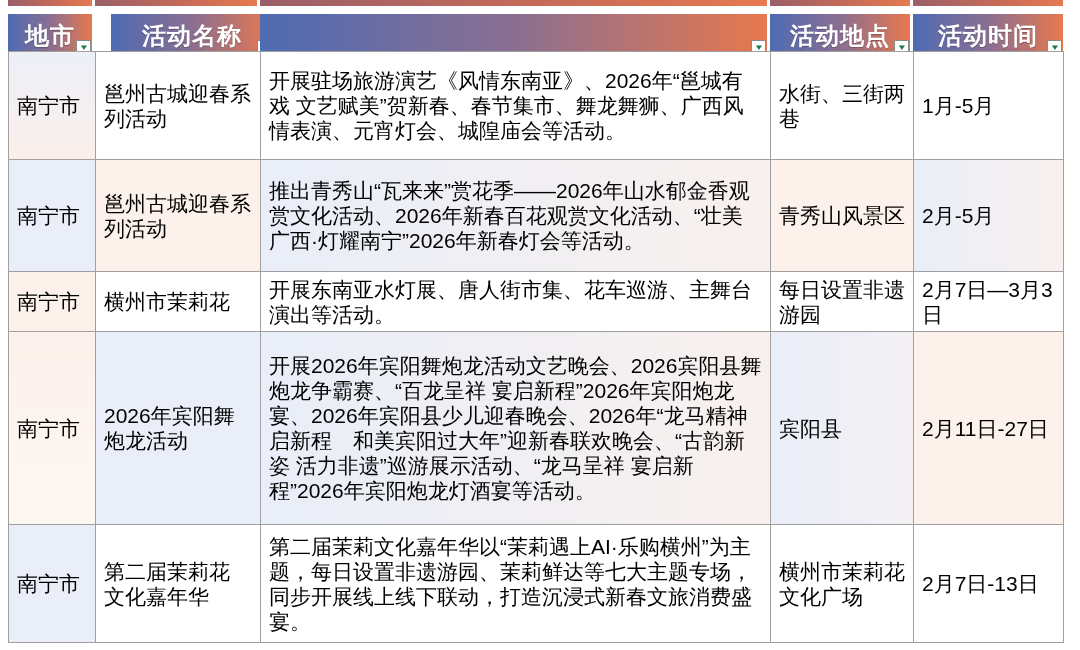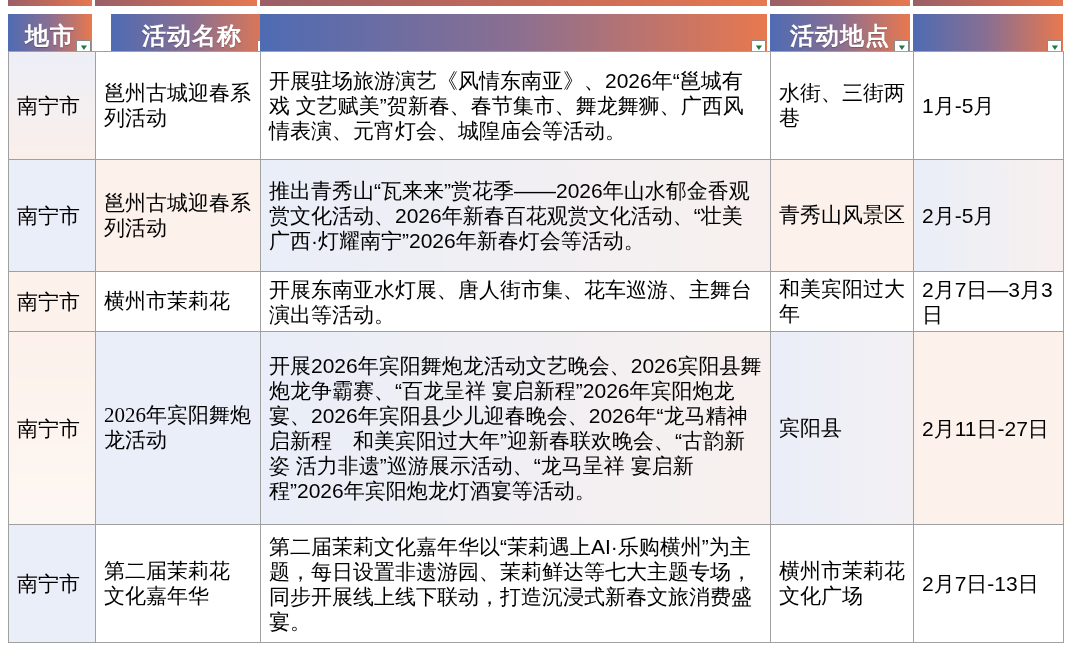--- a/index.html
+++ b/index.html
@@ -25,21 +25,21 @@
             text-shadow:0 1px 1px rgba(0,0,0,0.25); white-space:nowrap; }
   .filter { position:absolute; right:1px; bottom:3px; width:15px; height:15px;
             background:#ffffff; border:1px solid #8a8a8a; border-radius:1px;
             display:flex; align-items:center; justify-content:center; cursor:pointer; padding:0; }
   .tri { color:#1c7c45; font-size:8px; line-height:8px; transform:scaleX(1.3); }
 
   
   table.body { position:absolute; top:51px; left:8px; border-collapse:collapse; table-layout:fixed; }
   td { border:1px solid #a0a0a0; font-size:21px; line-height:25px; color:#000;
        vertical-align:middle; padding:4px 8px; overflow:hidden; }
-  td.pre { white-space:pre-line;font-family:Liberation Serif, serif; }
+  td.pre { white-space:pre-line; }
   tr.r0 { height:108px; } tr.r1 { height:112px; } tr.r2 { height:60px; }
   tr.r3 { height:193px; } tr.r4 { height:118px; }
 
   
   .bg-white { background:#ffffff; }
   .bg-lav   { background:#eaeef8; }
   .bg-pink  { background:#fcf1eb; }
   .bg-lavpink-v { background:linear-gradient(180deg,#edeff7 0%,#faefea 100%); }
   .bg-lavpink-h { background:linear-gradient(90deg,#e9eef8 0%,#f8f0ee 100%); }
   .bg-pinksoft  { background:linear-gradient(180deg,#fcf1eb 0%,#fdf7f3 100%); }
@@ -76,20 +76,21 @@
           <span class="tri">▼</span>
         </button>
     </div>
     <div class="hcell h3">
       <span class="hlabel">活动地点</span>
       <button class="filter">
           <span class="tri">▼</span>
         </button>
     </div>
     <div class="hcell h4">
+      <span class="hlabel">活动时间</span>
       <button class="filter">
           <span class="tri">▼</span>
         </button>
     </div>
   </div>
 
   <table class="body">
     <colgroup>
       <col style="width:87px">
         <col style="width:165px">
@@ -109,21 +110,21 @@
       <td class="bg-lav">南宁市</td>
       <td class="bg-pink pre">邕州古城迎春系列活动</td>
       <td class="bg-lavpink-h">推出青秀山“瓦来来”赏花季——2026年山水郁金香观赏文化活动、2026年新春百花观赏文化活动、“壮美广西·灯耀南宁”2026年新春灯会等活动。</td>
       <td class="bg-pink pre">青秀山风景区</td>
       <td class="bg-lavpink-h">2月-5月</td>
     </tr>
     <tr class="r2">
       <td class="bg-pink">南宁市</td>
       <td class="bg-white pre">横州市茉莉花</td>
       <td class="bg-white">开展东南亚水灯展、唐人街市集、花车巡游、主舞台演出等活动。</td>
-      <td class="bg-white pre">和美宾阳过大年</td>
+      <td class="bg-white pre">每日设置非遗游园</td>
       <td class="bg-white">2月7日—3月3日</td>
     </tr>
     <tr class="r3">
       <td class="bg-pinksoft">南宁市</td>
       <td class="bg-lav pre">2026年宾阳舞炮龙活动</td>
       <td class="bg-lavpink-h">开展2026年宾阳舞炮龙活动文艺晚会、2026宾阳县舞炮龙争霸赛、“百龙呈祥 宴启新程”2026年宾阳炮龙宴、2026年宾阳县少儿迎春晚会、2026年“龙马精神启新程　和美宾阳过大年”迎新春联欢晚会、“古韵新姿 活力非遗”巡游展示活动、“龙马呈祥 宴启新程”2026年宾阳炮龙灯酒宴等活动。</td>
       <td class="bg-lavsoft pre">宾阳县</td>
       <td class="bg-pink">2月11日-27日</td>
     </tr>
     <tr class="r4">

